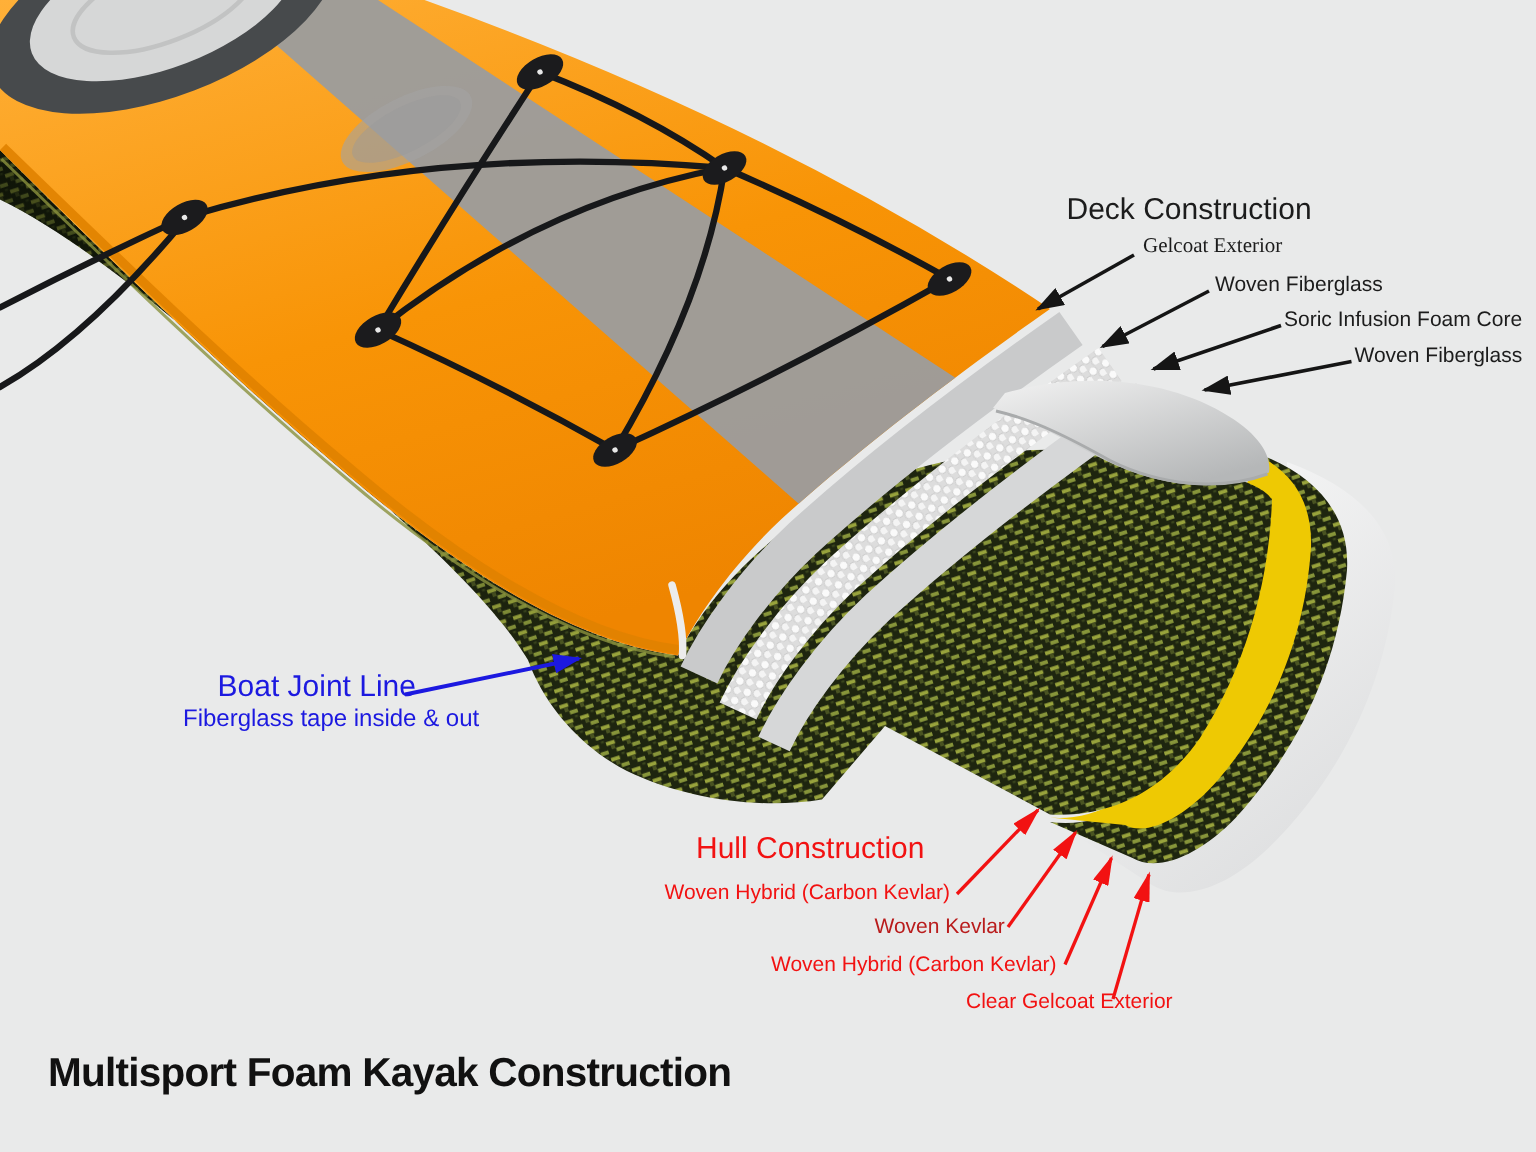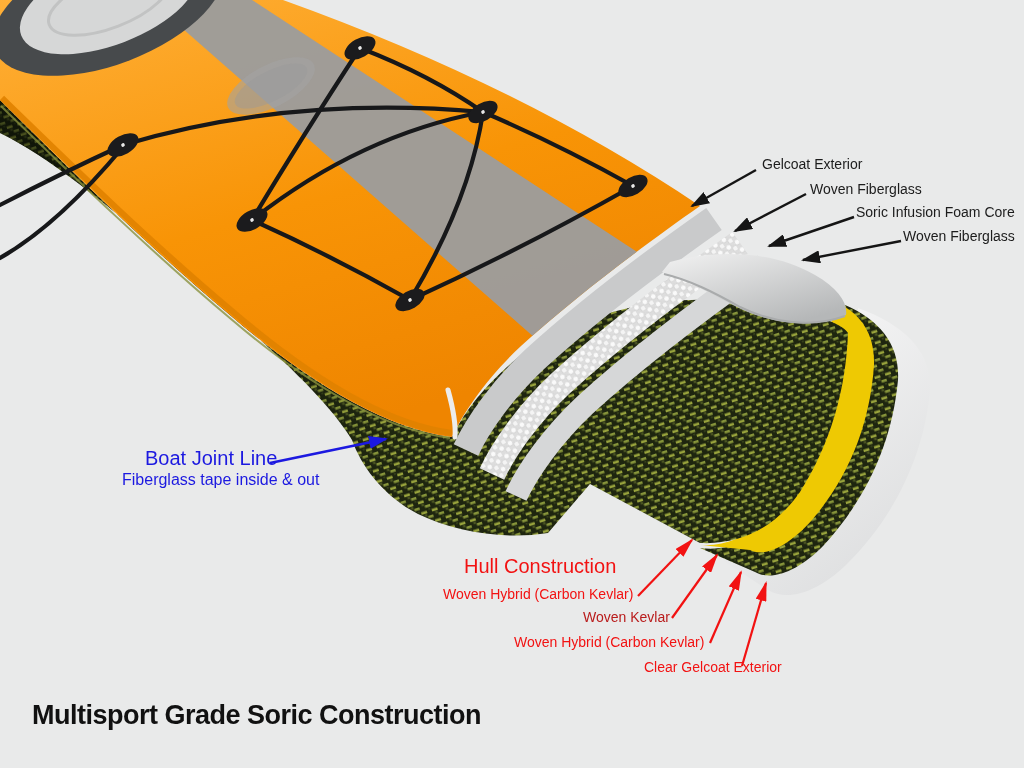--- a/index.html
+++ b/index.html
@@ -1,21 +1,21 @@
 <!DOCTYPE html>
 <html><head>
 <meta charset="utf-8">
 <style>
   html,body{margin:0;padding:0;background:#e9eaea;}
   .stage{position:relative;width:1024px;height:768px;background:#e9eaea;overflow:hidden;
          font-family:"Liberation Sans",sans-serif;}
   .scene{position:absolute;left:0;top:0;}
   .lbl{position:absolute;white-space:nowrap;line-height:1.1;}
   .deck-title {left:711px;top:129px;font-size:20px;color:#1c1c1c;}
-  .deck-l1    {left:762px;top:157px;font-size:14px;color:#1c1c1c;}
+  .deck-l1    {left:762px;top:157px;font-size:14px;color:#1c1c1c;font-family:Liberation Serif, serif;}
   .deck-l2    {left:810px;top:182px;font-size:14px;color:#1c1c1c;}
   .deck-l3    {left:856px;top:205px;font-size:14px;color:#1c1c1c;}
   .deck-l4    {left:903px;top:229px;font-size:14px;color:#1c1c1c;}
   .joint-title{left:145px;top:447px;font-size:20px;color:#1c19e0;}
   .joint-sub  {left:122px;top:471px;font-size:16px;color:#1c19e0;}
   .hull-title {left:464px;top:555px;font-size:20px;color:#f21212;}
   .hull-l1    {left:443px;top:587px;font-size:14px;color:#f21212;}
   .hull-l2    {left:583px;top:610px;font-size:14px;color:#b91c1c;}
   .hull-l3    {left:514px;top:635px;font-size:14px;color:#f21212;}
   .hull-l4    {left:604px;top:660px;font-size:14px;color:#f21212;margin-left:40px;}
@@ -177,28 +177,29 @@
       <line x1="270" y1="463" x2="386" y2="439" marker-end="url(#arrowB)"></line>
     </g>
     <g stroke="#f21212" stroke-width="2.2" fill="none">
       <line x1="638" y1="596" x2="692" y2="540" marker-end="url(#arrowR)"></line>
       <line x1="672" y1="618" x2="717" y2="555" marker-end="url(#arrowR)"></line>
       <line x1="710" y1="643" x2="741" y2="572" marker-end="url(#arrowR)"></line>
       <line x1="742" y1="666" x2="766" y2="583" marker-end="url(#arrowR)"></line>
     </g>
   </svg>
 
+  <div class="lbl deck-title">Deck Construction</div>
   <div class="lbl deck-l1">Gelcoat Exterior</div>
   <div class="lbl deck-l2">Woven Fiberglass</div>
   <div class="lbl deck-l3">Soric Infusion Foam Core</div>
   <div class="lbl deck-l4">Woven Fiberglass</div>
 
   <div class="lbl joint-title">Boat Joint Line</div>
   <div class="lbl hull-title">Hull Construction</div>
 
   <div class="lbl joint-sub">Fiberglass tape inside &amp; out</div>
   <div class="lbl hull-l1">Woven Hybrid (Carbon Kevlar)</div>
   <div class="lbl hull-l2">Woven Kevlar</div>
   <div class="lbl hull-l3">Woven Hybrid (Carbon Kevlar)</div>
   <div class="lbl hull-l4">Clear Gelcoat Exterior</div>
 
-  <div class="lbl caption">Multisport Grade Soric Construction</div>
+  <div class="lbl caption">Multisport Foam Kayak Construction</div>
 </div>
 
 </body></html>

